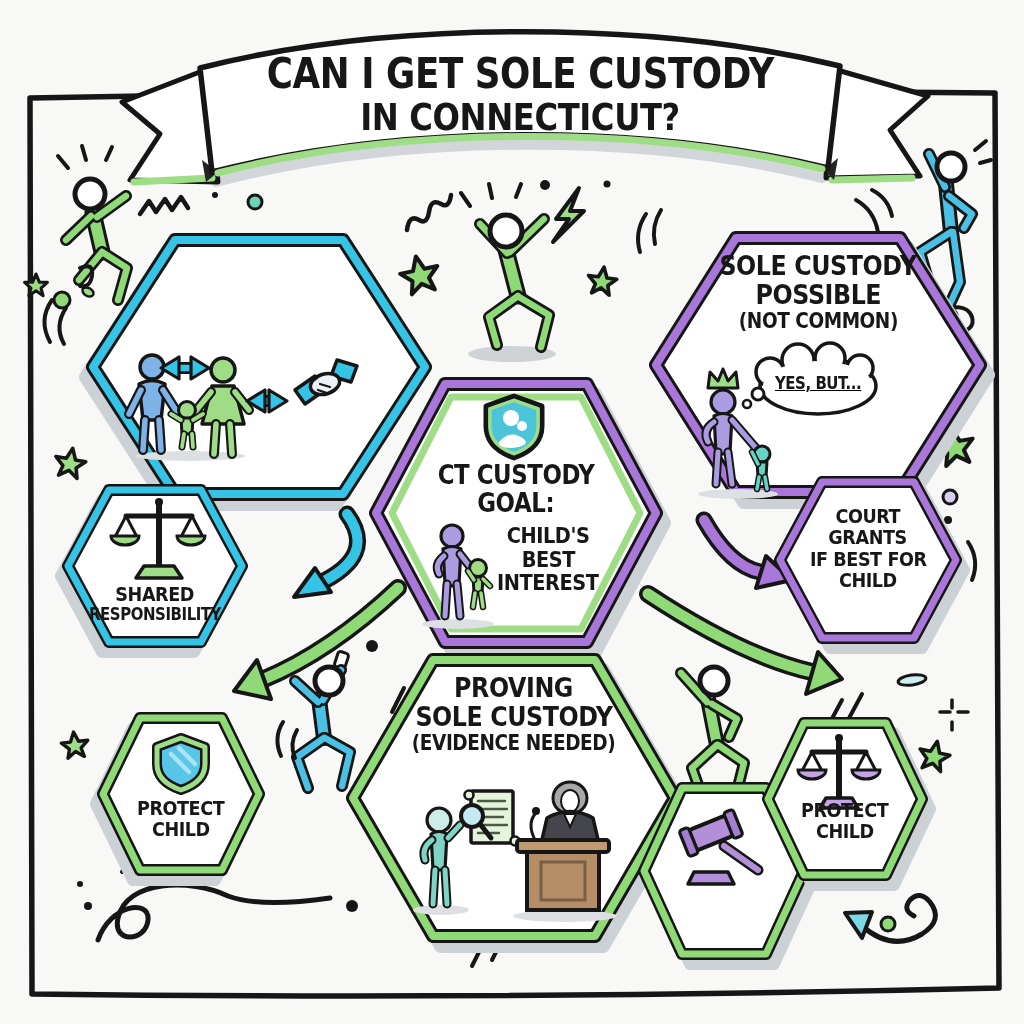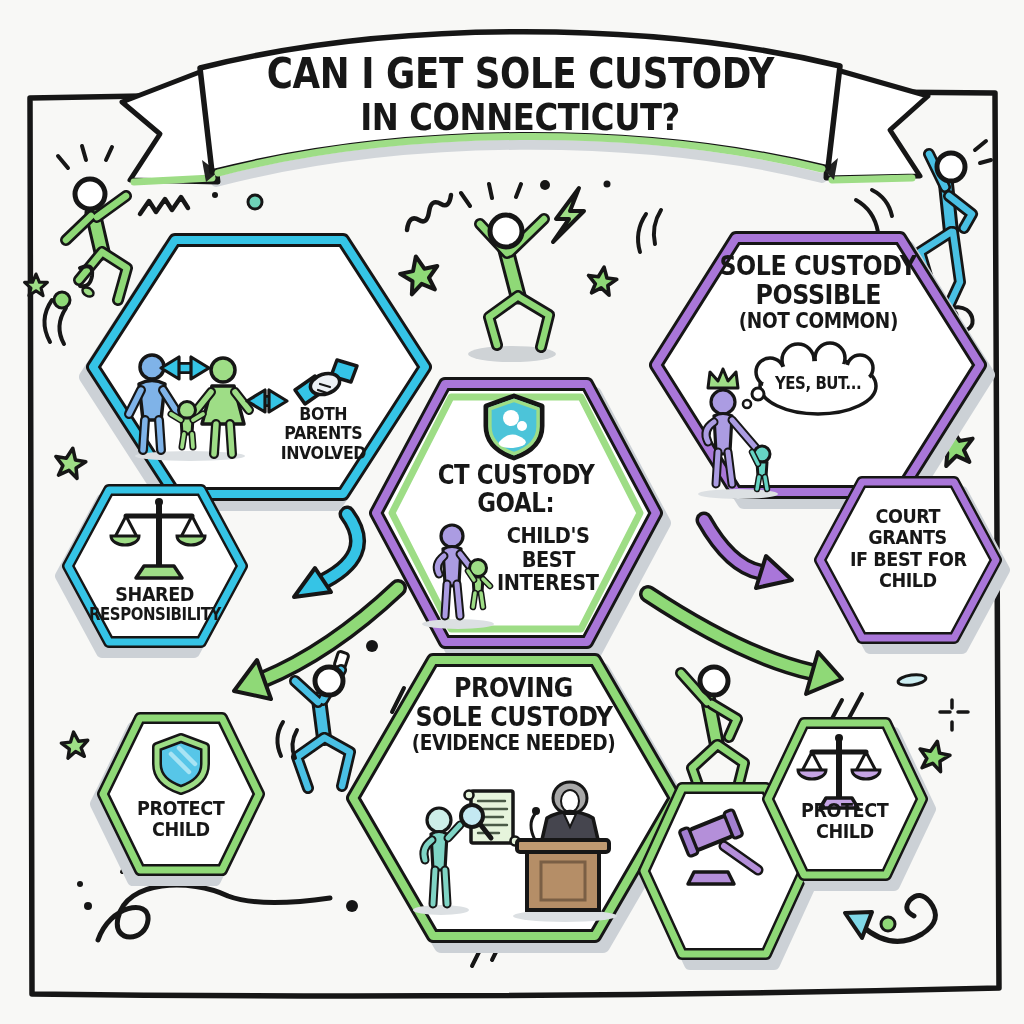--- a/index.html
+++ b/index.html
@@ -20,21 +20,21 @@
   .fs27{font-size:27px;}
   .fs26{font-size:26px;}
   .fs22{font-size:22px;}
   .fs21{font-size:21px;}
   .fs20{font-size:20px;}
   .fs18{font-size:18px;}
   .fs17{font-size:17px;}
   .banner{position:absolute;left:100px;top:10px;width:840px;height:218px;}
   .banner svg{width:100%;height:100%;}
   .bannertext{position:absolute;left:115px;top:40px;width:610px;}
-  .bubbletext{position:absolute;}
+  .bubbletext{position:absolute;text-decoration:underline;}
   svg .u{stroke:#161616;fill:none;stroke-linecap:round;stroke-linejoin:round;}
   svg .o{fill:none;stroke-linecap:round;stroke-linejoin:round;}
 </style>
 </head>
 <body>
 
 <div class="stage">
 
   <svg class="layer" viewBox="0 0 1024 1024" style="z-index:1">
     <g>
@@ -209,25 +209,20 @@
       <polygon points="162,173 180,162 180,184" fill="#35c4e6" stroke="#161616" stroke-width="3.2" stroke-linejoin="round"></polygon>
       <polygon points="202,173 184,162 184,184" fill="#35c4e6" stroke="#161616" stroke-width="3.2" stroke-linejoin="round"></polygon>
 
       <g>
         <path d="M210,162 L230,148 L240,162 L220,176 Z" fill="#35c4e6" stroke="#161616" stroke-width="3.5" stroke-linejoin="round"></path>
         <path d="M272,138 L252,132 L246,148 L266,154 Z" fill="#35c4e6" stroke="#161616" stroke-width="3.5" stroke-linejoin="round"></path>
         <ellipse cx="240" cy="156" rx="15" ry="10" fill="#edf1f5" stroke="#161616" stroke-width="3.5" transform="rotate(-18 240 156)"></ellipse>
         <path class="u" stroke-width="2.2" d="M233,162 l9,3 M235,156 l10,3"></path>
       </g>
     </svg>
-    <div class="stack" style="left:186px;top:176px;width:104px">
-      <div class="line fs18">BOTH</div>
-      <div class="line fs18">PARENTS</div>
-      <div class="line fs18">INVOLVED</div>
-    </div>
   </div>
 
   <div class="hex" style="left:648px;top:226px;width:340px;height:278px;z-index:2">
     <svg class="hexbg shR" viewBox="0 0 340 278">
       <polygon points="88,12 252,12 332,139 252,266 88,266 8,139" fill="#fff" stroke="#161616" stroke-width="14" stroke-linejoin="round"></polygon>
       <polygon points="88,12 252,12 332,139 252,266 88,266 8,139" fill="none" stroke="#a976d9" stroke-width="8" stroke-linejoin="round"></polygon>
     </svg>
     <svg class="icons" viewBox="0 0 340 278" style="position:absolute;">
       <ellipse cx="90" cy="268" rx="40" ry="5" fill="#dce0e3"></ellipse>
 
@@ -314,21 +309,21 @@
       <div class="line fs26">CT CUSTODY</div>
       <div class="line fs26">GOAL:</div>
     </div>
     <div class="stack" style="left:118px;top:152px;width:124px">
       <div class="line fs22">CHILD'S</div>
       <div class="line fs22">BEST</div>
       <div class="line fs22">INTEREST</div>
     </div>
   </div>
 
-  <div class="hex" style="left:812px;top:472px;width:192px;height:176px;z-index:2">
+  <div class="hex" style="left:772px;top:472px;width:192px;height:176px;z-index:2">
     <svg class="hexbg shR" viewBox="0 0 192 176">
       <polygon points="50,10 142,10 184,88 142,166 50,166 8,88" fill="#fff" stroke="#161616" stroke-width="12" stroke-linejoin="round"></polygon>
       <polygon points="50,10 142,10 184,88 142,166 50,166 8,88" fill="none" stroke="#a976d9" stroke-width="7" stroke-linejoin="round"></polygon>
     </svg>
     <div class="stack" style="left:0;right:0;top:34px">
       <div class="line fs20">COURT</div>
       <div class="line fs20">GRANTS</div>
       <div class="line fs20">IF BEST FOR</div>
       <div class="line fs20">CHILD</div>
     </div>

